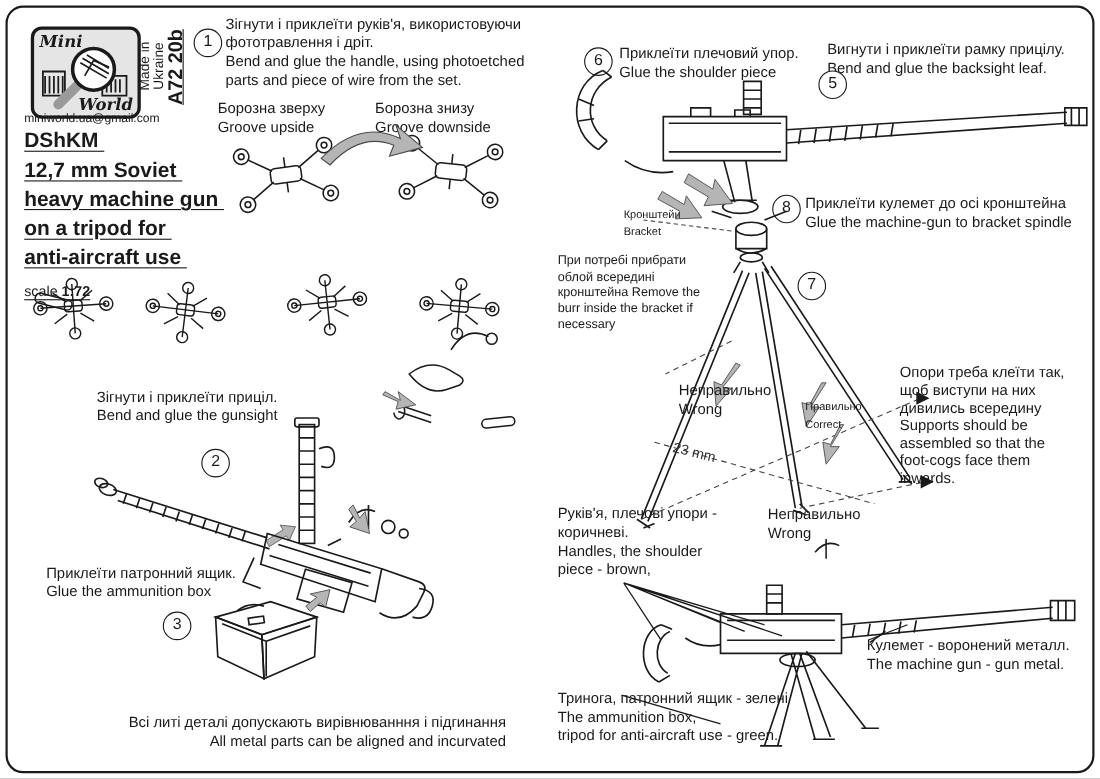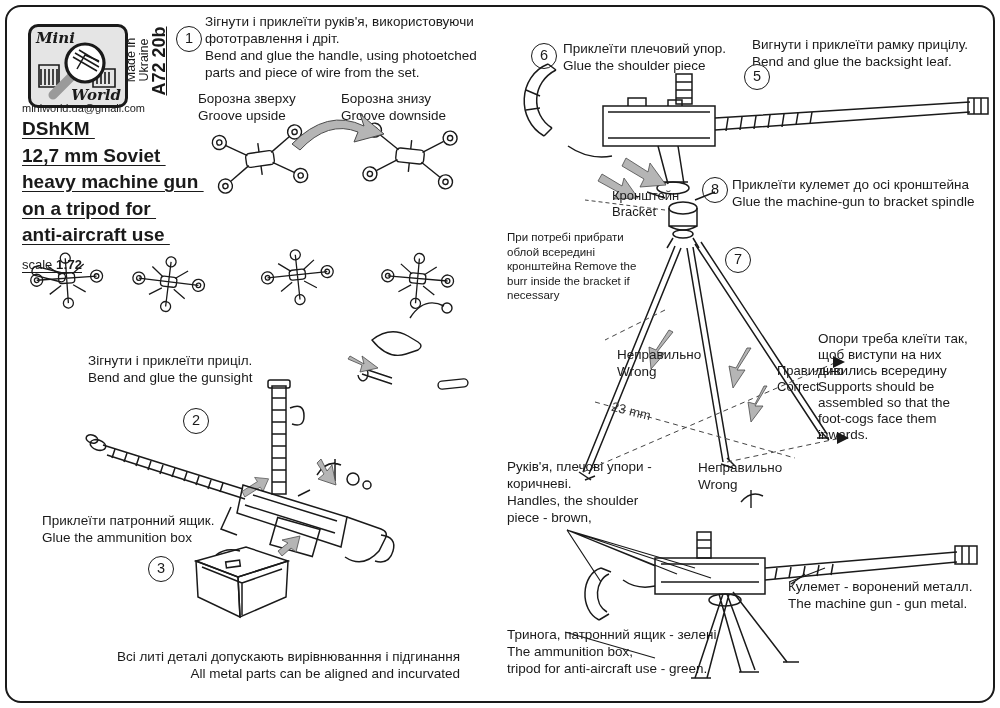--- a/index.html
+++ b/index.html
@@ -4,21 +4,21 @@
 <style>
   html,body{margin:0;padding:0;background:#888;}
   .sheet{
     position:relative;width:1000px;height:708px;background:#ffffff;
     font-family:"Liberation Sans",sans-serif;color:#1a1a1a;overflow:hidden;
     margin:0 auto;
   }
   .frame{position:absolute;left:5px;top:5px;right:5px;bottom:5px;border:2px solid #1a1a1a;border-radius:16px;}
   .t{position:absolute;font-size:13.5px;line-height:17px;white-space:pre;}
   .small{font-size:11.5px;line-height:14.5px;}
-  .tiny{font-size:13px;line-height:15.5px;margin-left:45px;}
+  .tiny{font-size:10px;line-height:15.5px;}
   .right{text-align:left;}
   .center{text-align:right;}
   .circ{
     position:absolute;width:24px;height:24px;border:1.7px solid #1a1a1a;border-radius:50%;
     text-align:center;line-height:23px;font-size:14.5px;background:#fff;
   }
   .title{position:absolute;left:22px;top:116px;font-size:19px;font-weight:bold;line-height:26.5px;}
   .title div{text-decoration:underline;text-underline-offset:3px;white-space:pre;}
   .scaleline{font-size:13px;font-weight:normal;text-decoration:underline;margin-top:3px;}
   .scaleline b{font-weight:bold;}

